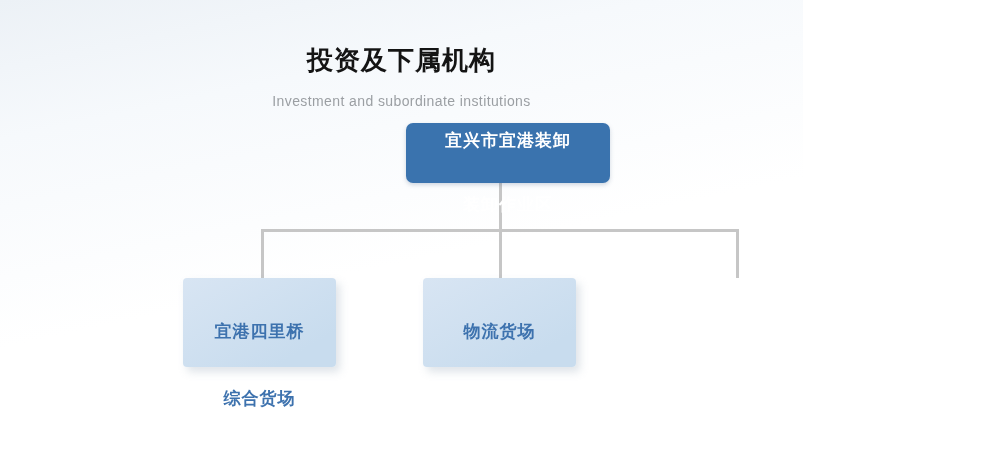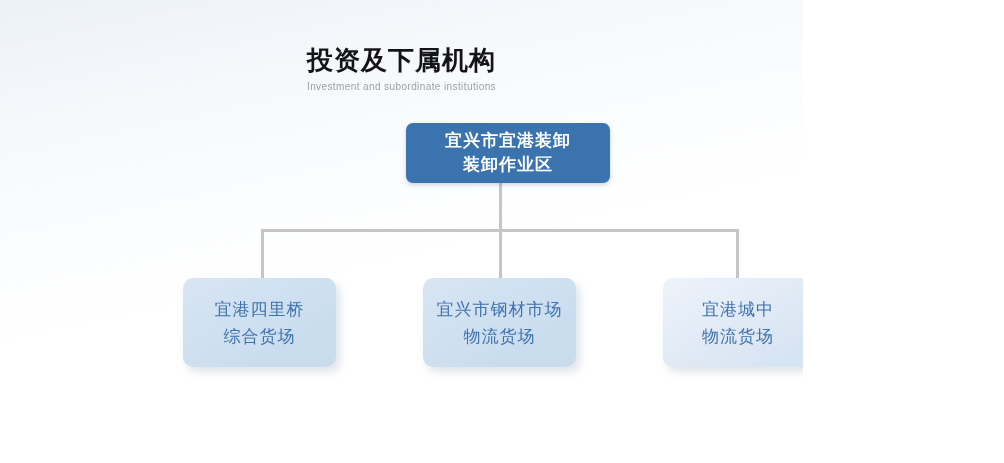--- a/index.html
+++ b/index.html
@@ -22,61 +22,62 @@
     text-align: center;
   }
   .title {
     font-size: 26px;
     font-weight: bold;
     color: #141414;
     letter-spacing: 1px;
     line-height: 28px;
   }
   .subtitle {
-    margin-top: 5px;
-    font-size: 10px;
+    margin-top: 19px;
+    font-size: 14px;
     color: #9b9fa3;
     letter-spacing: 0.4px;
     line-height: 16px;
   }
   .node {
     position: absolute;
     display: flex;
     flex-direction: column;
     justify-content: center;
     align-items: center;
     text-align: center;
     box-sizing: border-box;
   }
-  .node span { display: block; }
+  .node span { display: block; margin-top: 40px; }
   .node-root {
     left: 406px;
     top: 123px;
     width: 204px;
     height: 60px;
     background: var(--root-bg, #3a73ae);
     border-radius: 7px;
     color: var(--root-text, #ffffff);
     font-size: 17px;
     font-weight: bold;
     line-height: 24px;
     letter-spacing: 1px;
     box-shadow: 0 2px 4px rgba(70, 100, 135, 0.25);
   }
   .node-child {
     top: 278px;
     width: 153px;
     height: 89px;
-    border-radius: 10px;
+    border-radius: 4px;
     color: var(--child-text, #3d72ae);
     font-size: 17px;
-    font-weight: normal;
+    font-weight: bold;
     line-height: 27px;
     letter-spacing: 1px;
     box-shadow: 4px 5px 8px rgba(150, 165, 182, 0.30);
+    justify-content: space-between;
   }
   .node-child-0 { left: 183px; background: linear-gradient(150deg, var(--child-bg-hi, #d8e5f3) 0%, var(--child-bg, #c8dcee) 80%); }
   .node-child-1 { left: 423px; background: linear-gradient(150deg, var(--child-bg-hi, #d8e5f3) 0%, var(--child-bg, #c8dcee) 80%); }
   .node-child-2 { left: 663px; width: 150px; background: linear-gradient(150deg, var(--child-bg-light-hi, #eef3fa) 0%, var(--child-bg-light, #d7e4f2) 85%); }
   .line {
     position: absolute;
     background: var(--connector, #c6c6c6);
   }
   .line-stem        { left: 499px; top: 183px; width: 3px;  height: 48px; }
   .line-horizontal  { left: 261px; top: 229px; width: 478px; height: 3px; }
@@ -104,22 +105,17 @@
     <span>宜兴市宜港装卸</span>
     <span>装卸作业区</span>
   </div>
 
   <div class="node node-child node-child-0">
     <span>宜港四里桥</span>
     <span>综合货场</span>
   </div>
 
   <div class="node node-child node-child-1">
-    <span>宜兴市钢材市场</span>
     <span>物流货场</span>
   </div>
 
-  <div class="node node-child node-child-2">
-    <span>宜港城中</span>
-    <span>物流货场</span>
-  </div>
 
 </div>
 
 </body></html>

